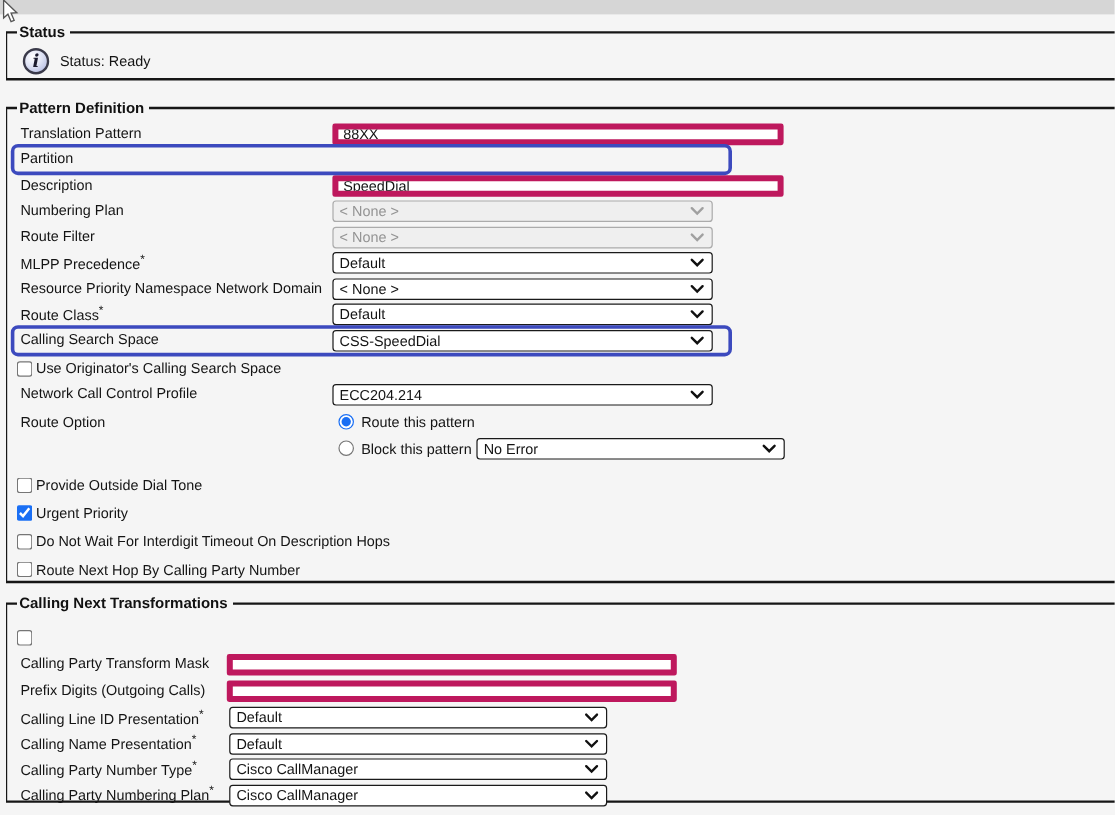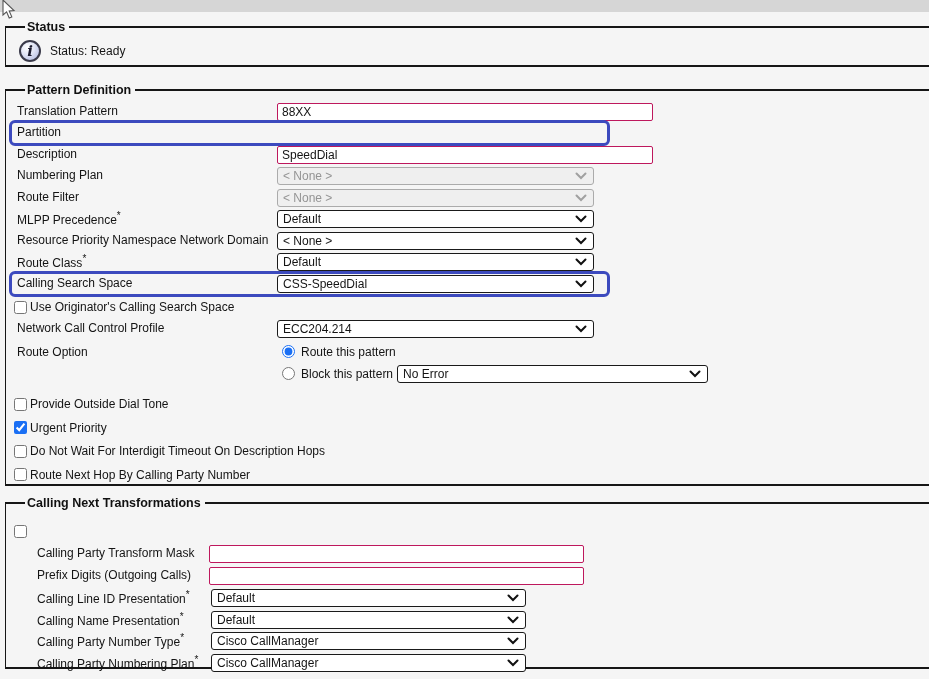--- a/index.html
+++ b/index.html
@@ -17,61 +17,61 @@
   fieldset {
     position: relative;
     width: 950px;               
     margin-left: 5px;
     border: 1px solid #161616;
     border-top-width: 2px;
     border-bottom-width: 2px;
     padding: 4px 6px 6px 6px;
     background: #f5f5f5;
   }
-  legend { font-weight: 700; font-size: 12.5px; padding: 0 4px 0 2px; margin-left: 13px; color: #111; }
+  legend { font-weight: 700; font-size: 12.5px; padding: 0 4px 0 2px; margin-left: 2px; color: #111; }
 
   .fs-status { margin-top: 20px; height: 47px; }
   .fs-pattern { margin-top: 16px; height: 403px; }
   .fs-cpt { margin-top: 10px; height: 173px; }
 
   .status-row { display: flex; align-items: center; gap: 9px; padding: 2px 0 0 7px; }
   .info-icon {
     width: 22px; height: 22px; border-radius: 50%;
     border: 2px solid #3a3a4a;
     background: radial-gradient(circle at 35% 30%, #ffffff 0%, #dfe3f5 45%, #aab2dd 100%);
     color: #1a1a2e; font-family: "DejaVu Serif", serif; font-weight: 700; font-style: italic;
     font-size: 15px; display: flex; align-items: center; justify-content: center;
     flex: 0 0 auto;
   }
 
   .row { position: relative; display: flex; align-items: center; height: 21px; margin-bottom: 0.5px; }
   .lbl { flex: 0 0 265px; padding-left: 5px; line-height: 1.1; }
   .lbl sup { font-size: 10px; }
-  .fs-cpt .lbl { flex: 0 0 177px; margin-left: 20px; }
+  .fs-cpt .lbl { flex: 0 0 177px; }
 
   input.ti {
     width: 376px; height: 18px;
-    border: 1px solid #be185d; border-radius: 2px;
+    border: 5px solid #be185d; border-radius: 2px;
     background: #ffffff; font: 12px "Liberation Sans", sans-serif;
     padding: 0 4px; color: #141414;
   }
   .fs-cpt input.ti { width: 375px; }
 
   .select {
     width: 317px; height: 18px;
     border: 1px solid #1a1a1a; border-radius: 3px;
     background: #ffffff; color: #141414;
     display: flex; align-items: center; justify-content: space-between;
     padding: 0 6px 0 5px; cursor: default;
   }
   .select .chev { display: flex; align-items: center; color: #111; }
   .select.disabled { background: #efefef; border-color: #ababab; color: #949494; }
   .select.disabled .chev { color: #a0a0a0; }
   .fs-cpt .select { width: 315px; margin-left: 2px; }
-  .select.no-error { width: 311px; margin-left: 4px; }
+  .select.no-error { width: 257px; margin-left: 4px; }
 
   .hl {
     position: absolute; left: -3px; top: 50%;
     width: 601px; height: 26px;
     transform: translateY(-50%);
     border: 3px solid #3c4abe; border-radius: 6px;
     pointer-events: none; z-index: 5;
   }
 
   input[type="checkbox"], input[type="radio"] {

